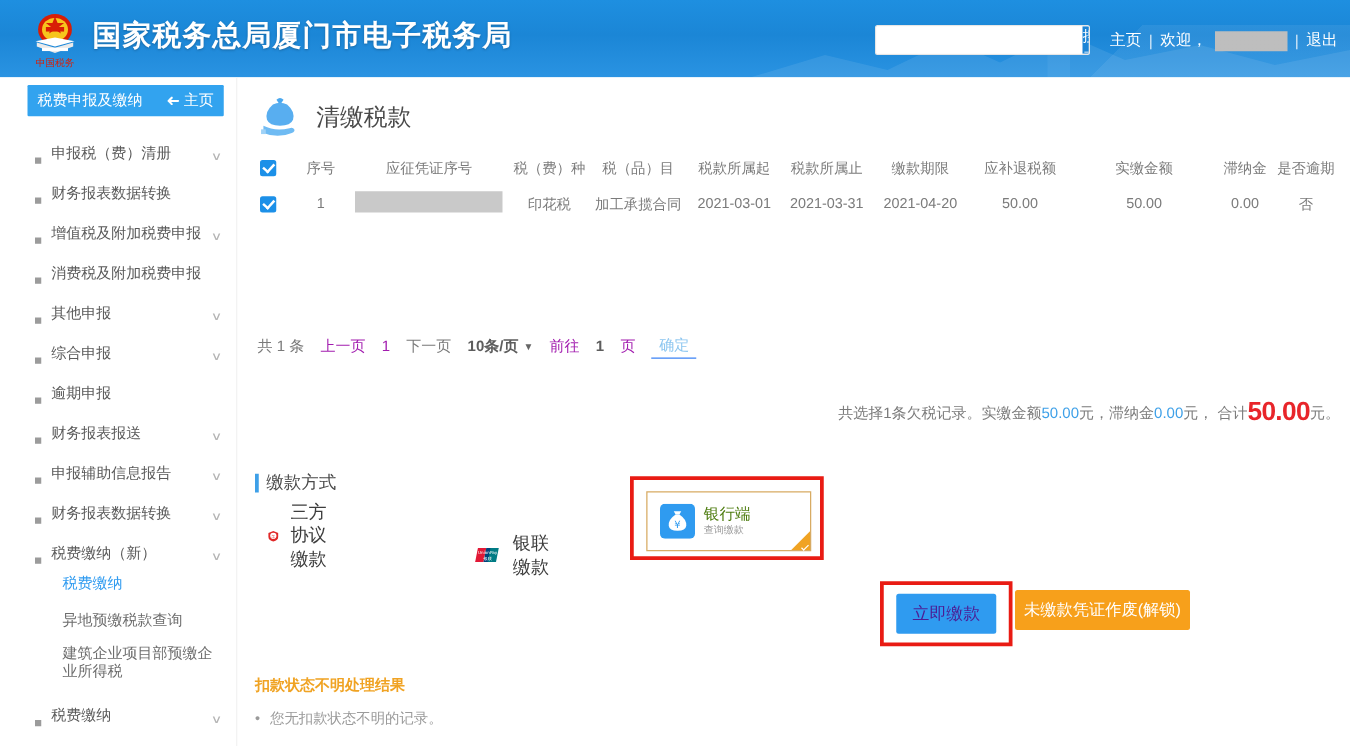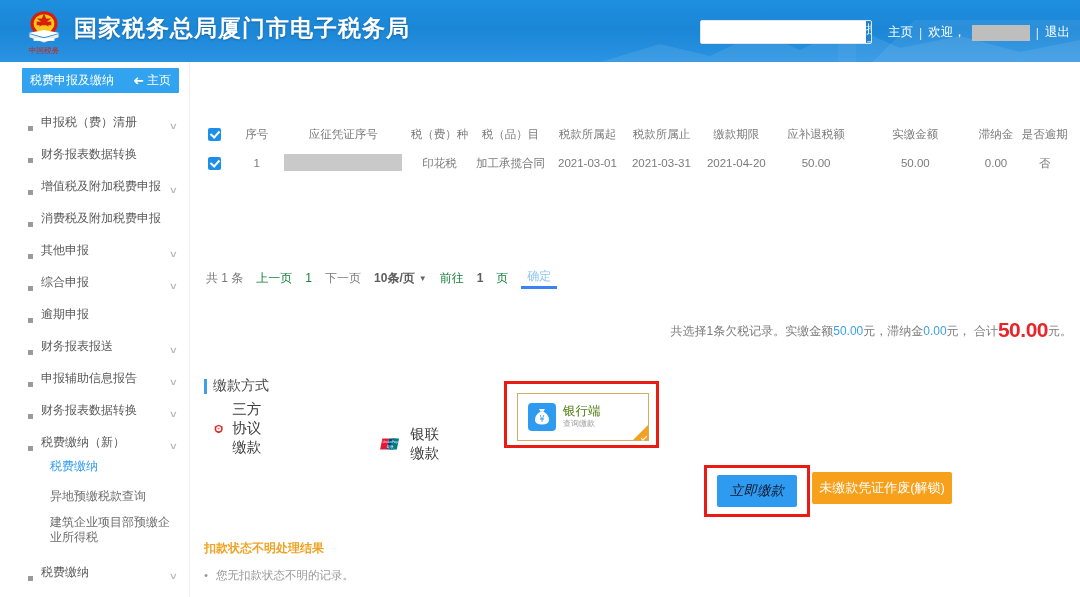--- a/index.html
+++ b/index.html
@@ -167,29 +167,29 @@
     background: #c9c9c9;
   }
 
   
   .pager {
     position: absolute; left: 16px; top: 205px;
     display: flex; align-items: center; gap: 0;
     font-size: 12px; color: #7a7a7a;
   }
   .pager > * { margin-right: 13px; }
-  .pg-dim { color: #15803d; }
+  .pg-dim { color: #a21caf; }
   .pg-select {
     display: flex; align-items: center; gap: 4px;
     color: #5d5d5d; font-weight: bold; cursor: pointer;
   }
   .pg-select .caret { font-size: 8px; color: #666; }
   .pg-num { color: #5d5d5d; font-weight: bold; }
   .pg-go {
-    color: #8cc6f0; border-bottom: 3px solid #3b82f6;
+    color: #8cc6f0; border-bottom: 1px solid #3b82f6;
     padding: 1px 6px; cursor: pointer;
   }
 
   
   .summary {
     position: absolute; right: 8px; top: 256px;
     font-size: 12px; color: #7b7b7b;
     white-space: nowrap;
   }
   .summary .blue { color: #3ea0e8; }
@@ -249,25 +249,24 @@
   }
 
   
   .btn-outer {
     position: absolute; left: 514px; top: 403px;
     border: 3px solid #e91b13; padding: 7px 10px;
     background: #fff;
   }
   .btn-primary {
     width: 80px; height: 32px;
-    background: #2f9bf0; color: #0f172a; border: none;
+    background: #2f9bf0; color: #4c1d95; border: none;
     font-size: 13.5px; cursor: pointer;
     font-family: "Liberation Sans", sans-serif;
     border-radius: 2px;
-    font-style: italic;
   }
   .btn-warn {
     position: absolute; left: 622px; top: 410px;
     width: 140px; height: 32px;
     background: #f7a01b; color: #fff; border: none;
     font-size: 13px; cursor: pointer;
     font-family: "Liberation Sans", sans-serif;
     border-radius: 2px;
   }
 
@@ -412,20 +411,29 @@
         <span class="bullet"></span>
         <span class="label">更正申报（原国）</span>
         <span class="chev">∨</span>
       </div>
 
     </div>
   </div>
 
   <div class="main">
 
+    <div class="page-title-row">
+      <svg width="38" height="36" viewBox="0 0 40 38">
+        <path d="M17 4 q3 -3 6 0 l-2 3 h-2 z" fill="#4aa8ef"></path>
+        <path d="M14 8 q6 -3 12 0 q7 6 5 13 q-2 5 -11 5 q-9 0 -11 -5 q-2 -7 5 -13 z" fill="#58aef0"></path>
+        <path d="M6 26 q10 5 22 2 q3 -1 4 1 q1 2 -2 3 q-12 5 -24 0 z" fill="#6fbbf3"></path>
+        <rect x="4" y="29" width="4" height="4" fill="#9fd2f7"></rect>
+      </svg>
+      <span class="page-title">清缴税款</span>
+    </div>
 
     <div class="tbl">
 
       <div class="tbl-row head">
         <div class="c-ck">
           <span class="ck"></span>
         </div>
         <div class="c-seq">序号</div>
         <div class="c-doc">应征凭证序号</div>
         <div class="c-kind">税（费）种</div>

